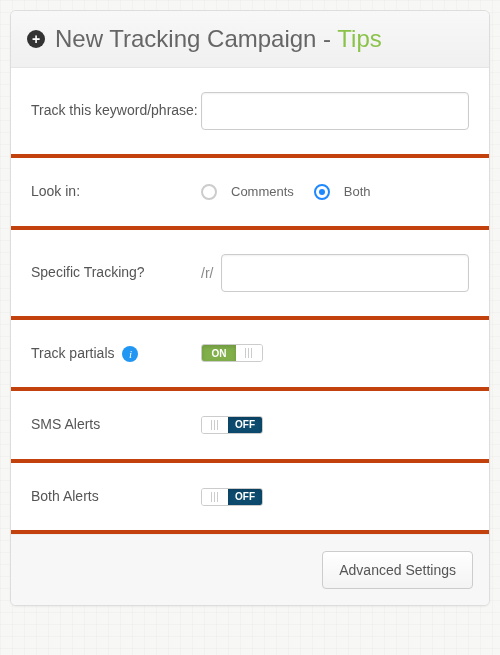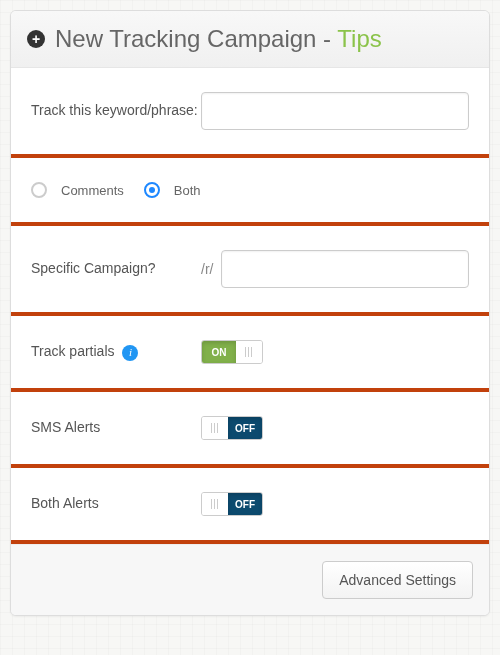--- a/index.html
+++ b/index.html
@@ -98,21 +98,21 @@
       align-items: center;
       justify-content: center;
       font-size: 11px;
       margin-left: 4px;
     }
     .toggle {
       display: inline-flex;
       border: 1px solid #ccc;
       border-radius: 3px;
       overflow: hidden;
-      height: 24px;
+      height: 18px;
       font-size: 10px;
       font-weight: bold;
       cursor: pointer;
     }
     .toggle .seg {
       width: 34px;
       display: flex;
       align-items: center;
       justify-content: center;
       color: #fff;
@@ -171,36 +171,37 @@
   </div>
 
   <div class="form-row">
     <div class="label-col">Track this keyword/phrase:</div>
     <div class="control-col">
       <input class="text-input" type="text" value="" style="">
     </div>
   </div>
 
   <div class="form-row">
+    <div class="label-col">Look in:</div>
     <div class="control-col">
       <div class="radio-group">
         <div class="radio-opt">
           <span class="radio"></span>
           <span>Comments</span>
         </div>
         <div class="radio-opt">
           <span class="radio selected"></span>
           <span>Both</span>
         </div>
       </div>
     </div>
   </div>
 
   <div class="form-row">
-    <div class="label-col">Specific Campaign?</div>
+    <div class="label-col">Specific Tracking?</div>
     <div class="control-col">
       <span class="prefix">/r/</span>
       <input class="text-input subreddit-input" type="text" value="" style="">
     </div>
   </div>
 
   <div class="form-row">
     <div class="label-col">
       <span>Track partials</span>
       <span class="info-icon">i</span>

